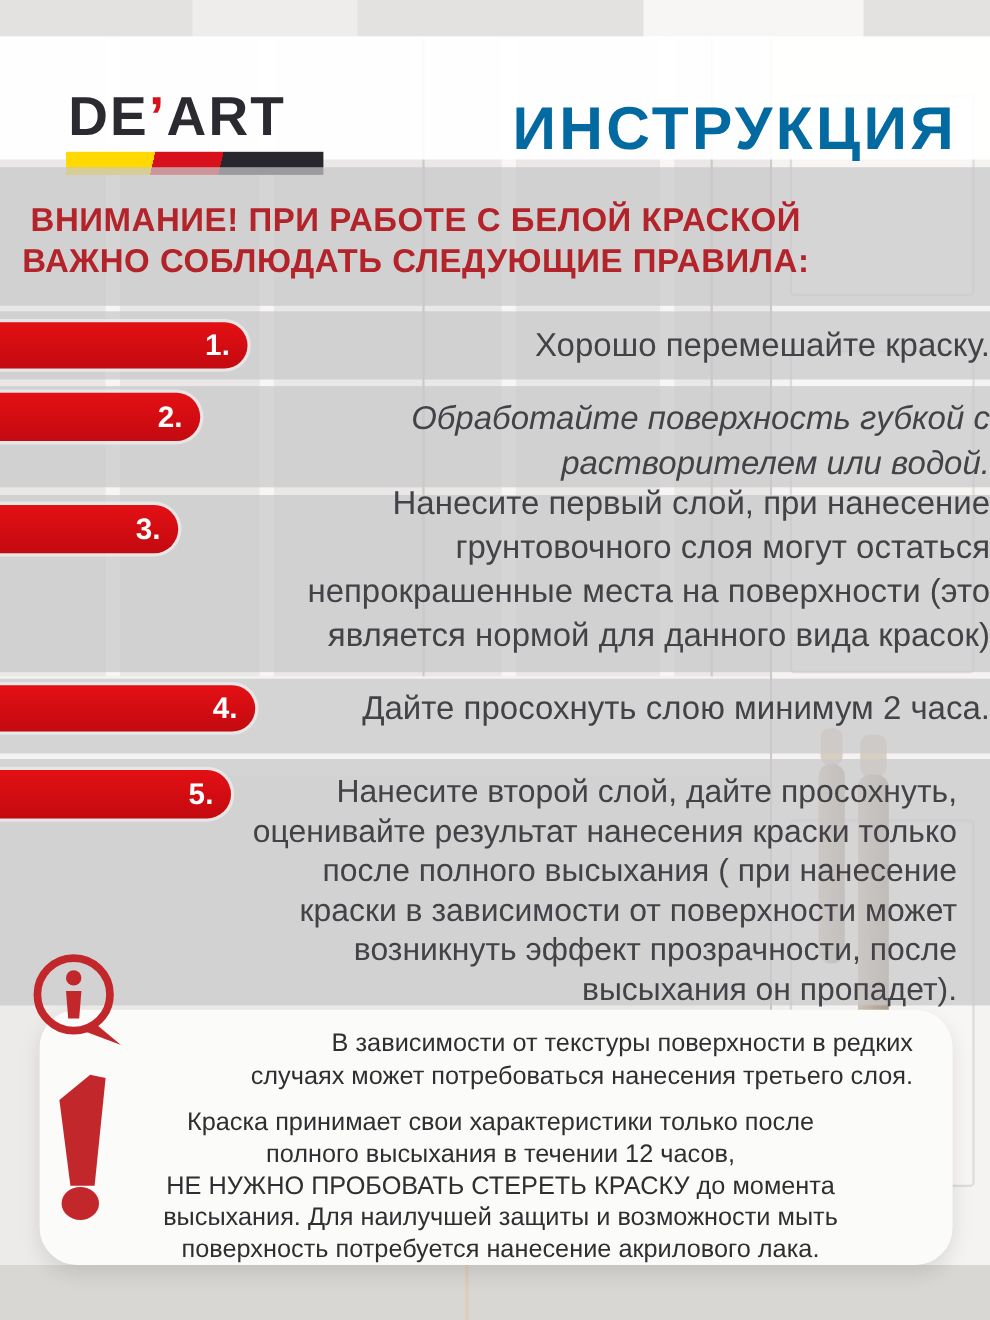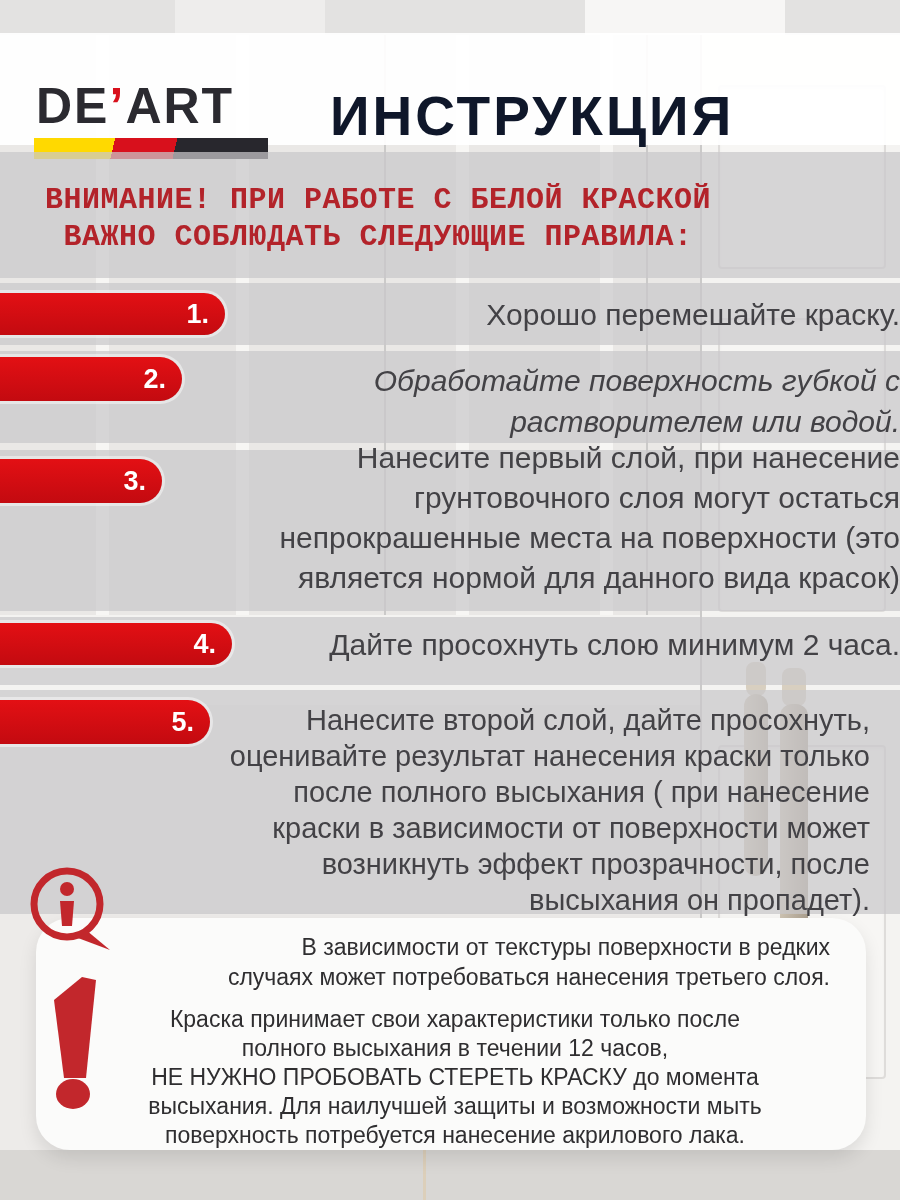--- a/index.html
+++ b/index.html
@@ -29,39 +29,39 @@
   .plA{left:746px;top:662px;width:20px;height:34px;}
   .plB{left:782px;top:668px;width:24px;height:38px;}
   .handle{border-radius:12px;}
   .hA{left:744px;top:694px;width:24px;height:182px;background:linear-gradient(90deg,#d2c8b7,#b3a998);}
   .hB{left:780px;top:704px;width:28px;height:242px;background:linear-gradient(90deg,#cec4b3,#ab9f8e);}
   .bg-bottom{left:0;top:1150px;width:900px;height:50px;background:#d9d7d4;}
   .bottom-seam{left:423px;top:1148px;width:3px;height:52px;background:#dccfba;}
 
   
   .header-strip{left:0;top:33px;width:900px;height:112px;background:rgba(255,255,255,0.93);}
-  .logo{left:36px;top:48px;width:240px;height:80px;text-decoration:underline;}
+  .logo{left:62px;top:48px;width:240px;height:80px;text-decoration:underline;}
   .logo-text{left:0;top:0;font-size:50px;font-weight:bold;letter-spacing:2px;color:#2b2a30;line-height:1;}
   .logo-apos{color:#d8101c;}
   .logo-stripe{left:-2px;top:57px;width:234px;height:21px;
     background:linear-gradient(103deg,#ffd900 0 34%,#d8101c 34% 60%,#28272d 60% 100%);}
-  .title{left:330px;top:56px;width:540px;text-align:left;font-size:55px;font-weight:bold;
-         letter-spacing:3px;color:#0f172a;line-height:1;}
+  .title{left:330px;top:56px;width:540px;text-align:right;font-size:55px;font-weight:bold;
+         letter-spacing:3px;color:#0369a1;line-height:1;}
 
   
   .band{left:0;width:900px;background:rgba(201,200,203,0.72);}
   .band-warn{top:152px;height:126px;}
   .band-s1{top:283px;height:62px;}
   .band-s2{top:351px;height:92px;}
   .band-s3{top:450px;height:161px;}
   .band-s4{top:617px;height:68px;}
   .band-s5{top:690px;height:224px;}
 
   .warning-text{left:0;top:182px;width:756px;text-align:center;font-size:30px;font-weight:bold;
-    color:#b3232a;line-height:37px;letter-spacing:0.5px;font-family:Liberation Mono, monospace;}
+    color:#b3232a;line-height:37px;letter-spacing:0.5px;}
 
   
   .pill{left:0;height:44px;border-radius:0 22px 22px 0;
     background:linear-gradient(180deg,#e31014,#c30a10);
     box-shadow:0 0 0 3px rgba(255,255,255,0.45);
     color:#ffffff;font-weight:bold;font-size:27px;text-align:right;box-sizing:border-box;}
   .pill span{display:block;padding-right:16px;}
   .pill1{top:293px;width:225px;height:42px;line-height:42px;}
   .pill2{top:357px;width:182px;line-height:44px;}
   .pill3{top:459px;width:162px;line-height:44px;}

